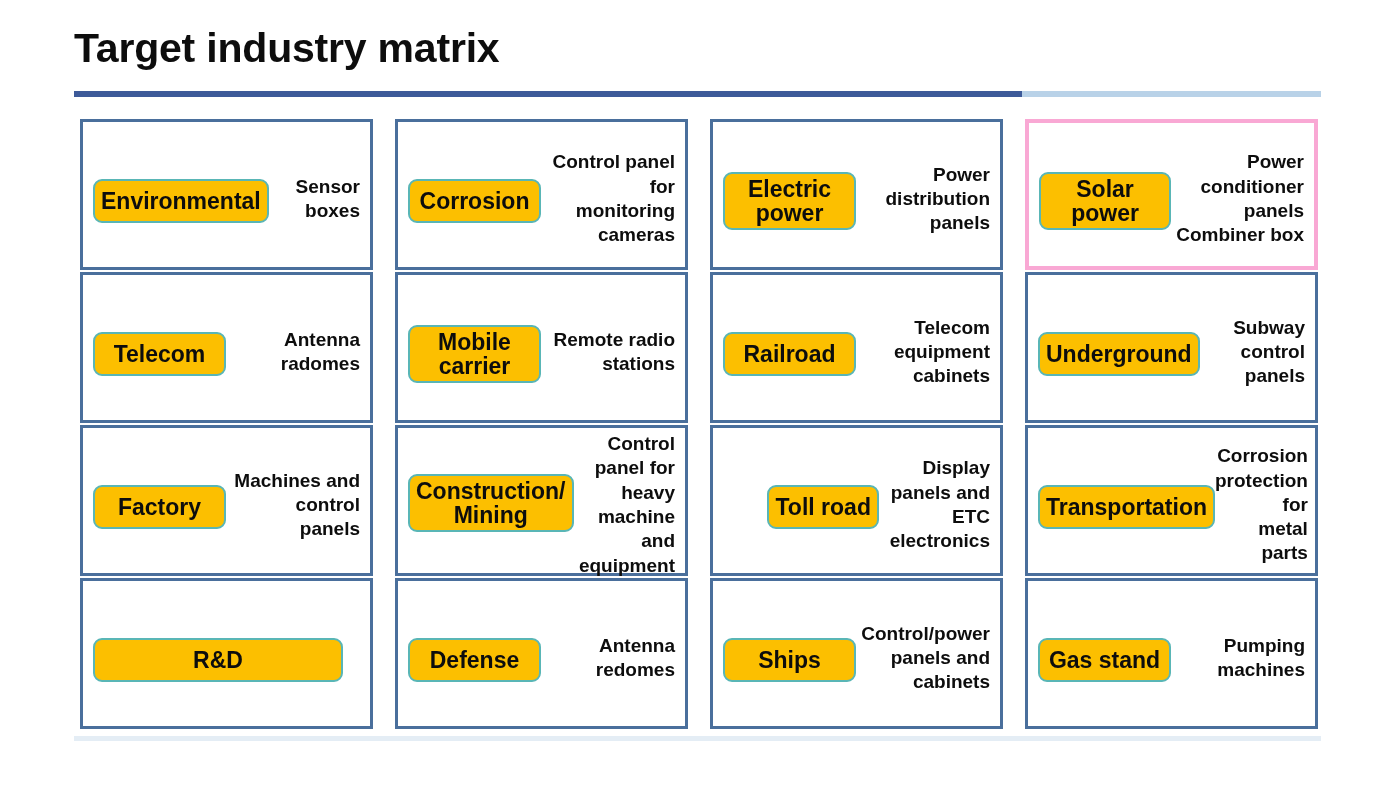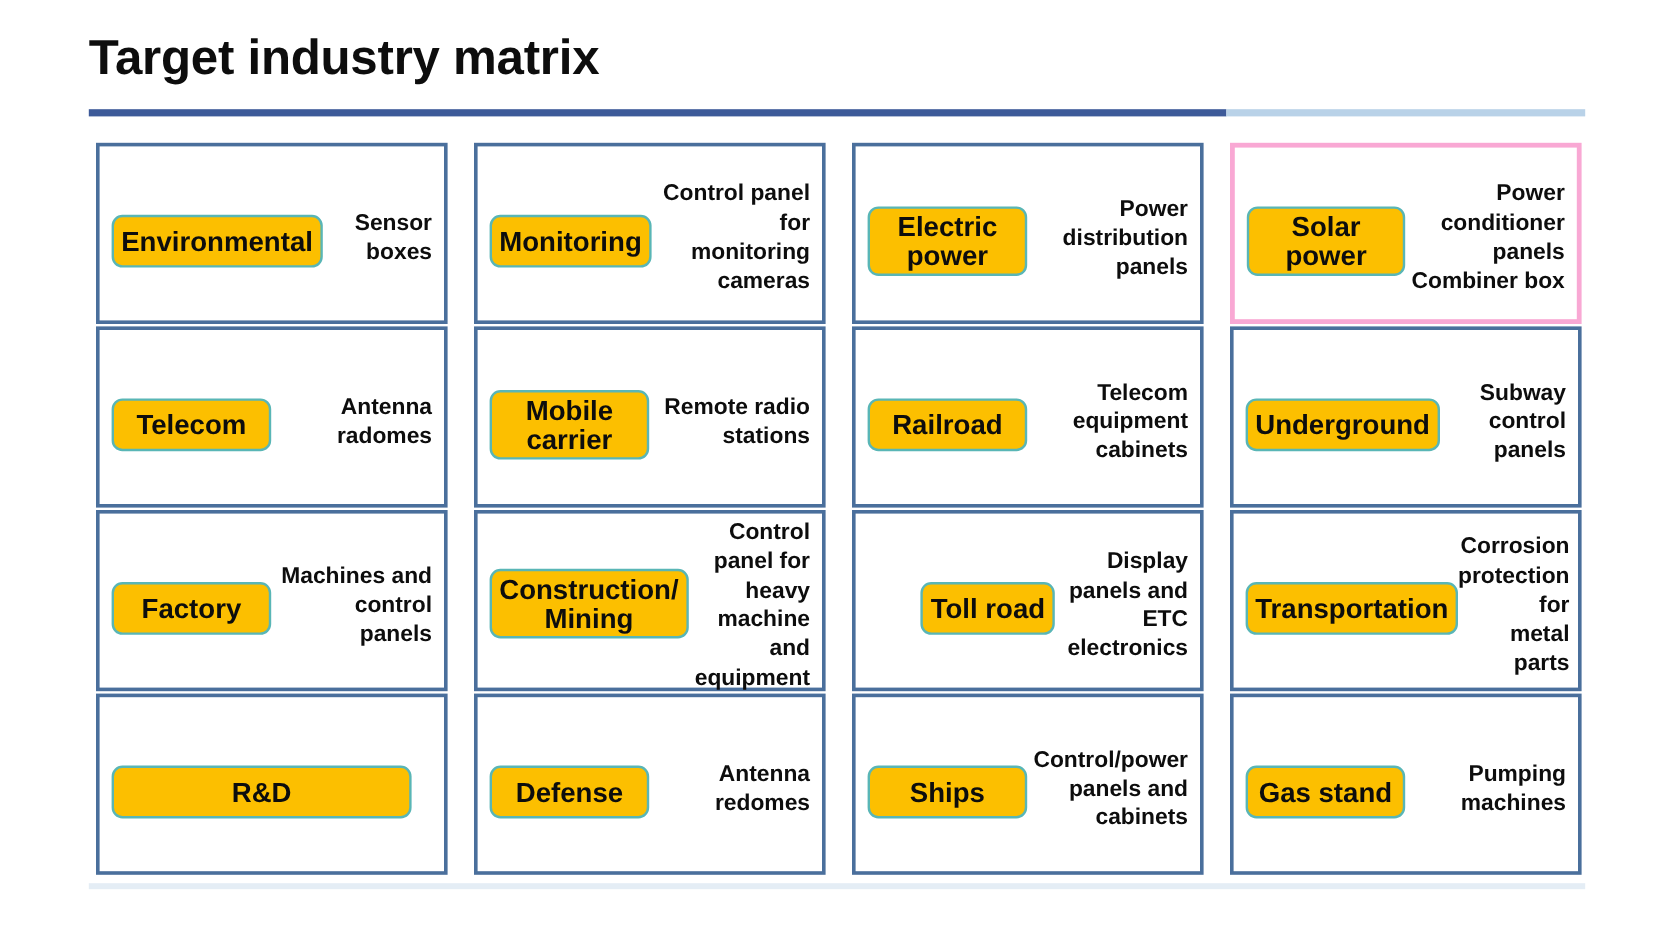--- a/index.html
+++ b/index.html
@@ -138,21 +138,21 @@
     <div class="rule-dark"></div>
     <div class="rule-light"></div>
   </div>
 
   <div class="matrix" id="matrix">
       <div class="card">
         <div class="pill" style="white-space: pre-line;">Environmental</div>
         <div class="desc">Sensor boxes</div>
       </div>
       <div class="card">
-        <div class="pill" style="white-space: pre-line;">Monitoring</div>
+        <div class="pill" style="white-space: pre-line;">Corrosion</div>
         <div class="desc">Control panel for
 monitoring cameras</div>
       </div>
       <div class="card">
         <div class="pill" style="white-space: pre-line;">Electric power</div>
         <div class="desc">Power distribution panels</div>
       </div>
       <div class="card highlight">
         <div class="pill" style="white-space: pre-line;">Solar power</div>
         <div class="desc">Power conditioner panels

